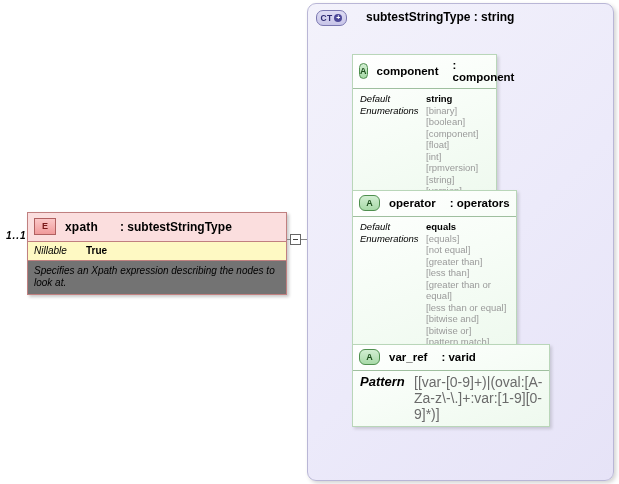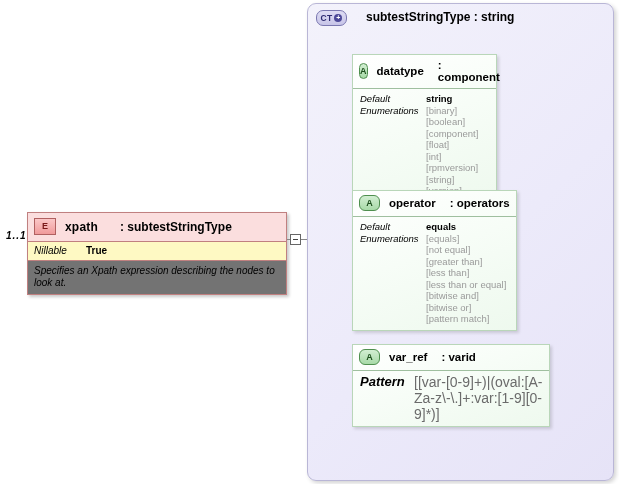--- a/index.html
+++ b/index.html
@@ -152,21 +152,21 @@
       <span class="plus-glyph">+</span>
     </span>
     <span id="ct-title">subtestStringType : string</span>
   </div>
 
 </div>
 
 <div class="abs attr-card" style="left:352px;top:54px;width:145px;">
   <div class="attr-head">
     <span class="badge-a">A</span>
-    <span class="attr-name">datatype</span>
+    <span class="attr-name">component</span>
     <span class="attr-type">: component</span>
   </div>
   <div class="attr-body">
     <div class="labels">
       <div>Default</div>
       <div>Enumerations</div>
     </div>
     <div class="values">
       <div class="default-val">string</div>
       <div>[binary]</div>
@@ -191,20 +191,21 @@
     <div class="labels">
       <div>Default</div>
       <div>Enumerations</div>
     </div>
     <div class="values">
       <div class="default-val">equals</div>
       <div>[equals]</div>
       <div>[not equal]</div>
       <div>[greater than]</div>
       <div>[less than]</div>
+      <div>[greater than or equal]</div>
       <div>[less than or equal]</div>
       <div>[bitwise and]</div>
       <div>[bitwise or]</div>
       <div>[pattern match]</div>
     </div>
   </div>
 </div>
 
 <div class="abs attr-card" style="left:352px;top:344px;width:198px;">
   <div class="attr-head">

